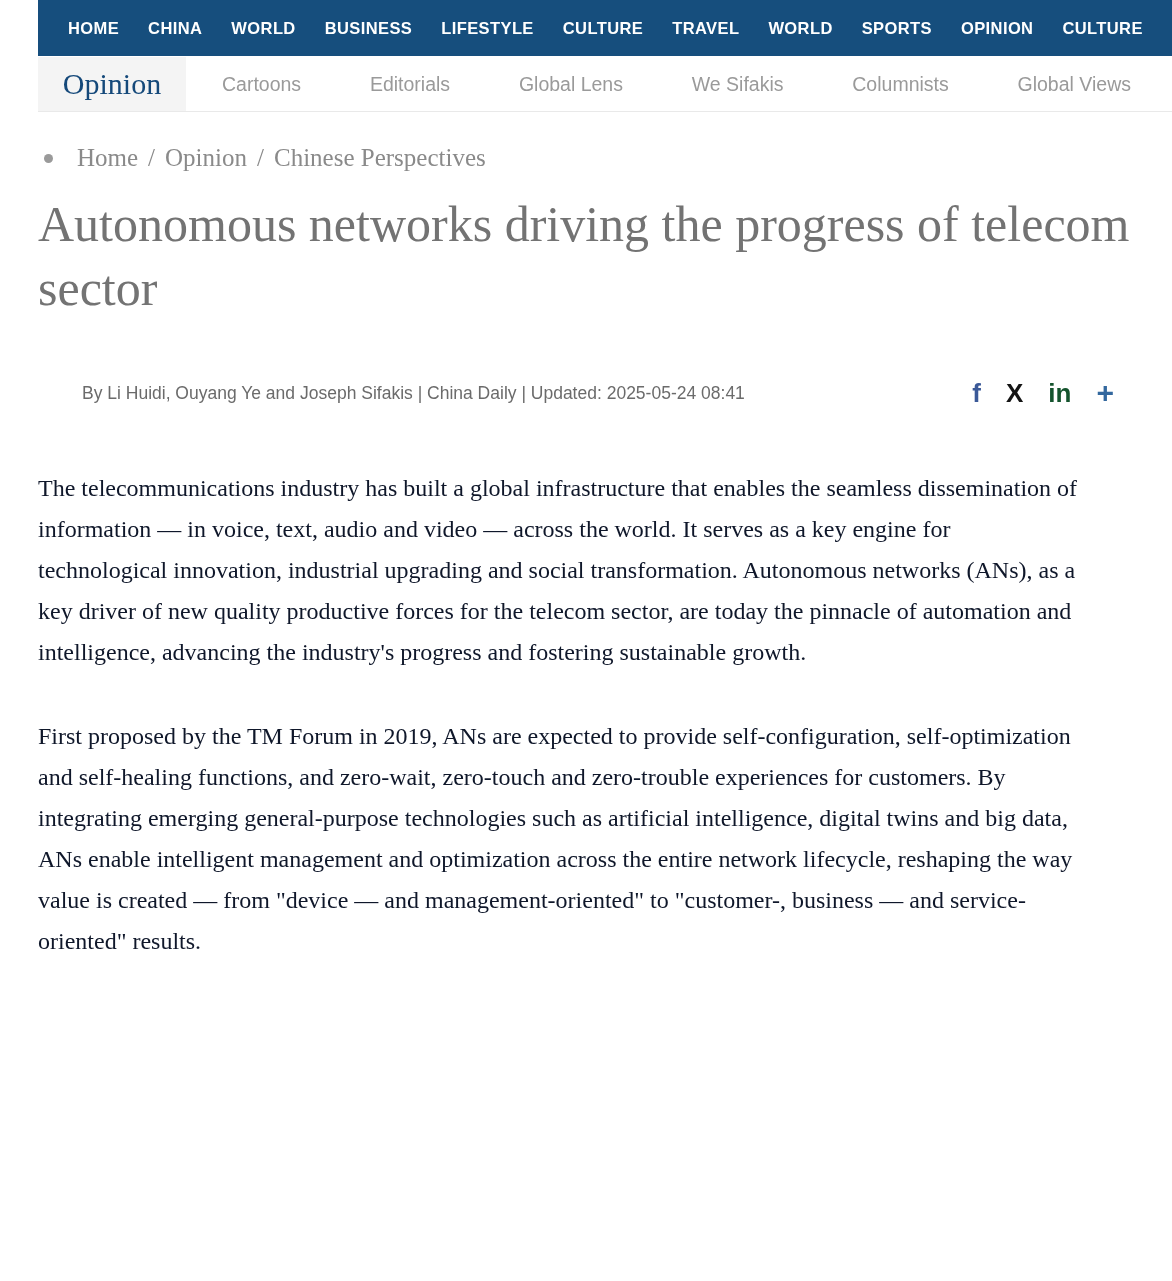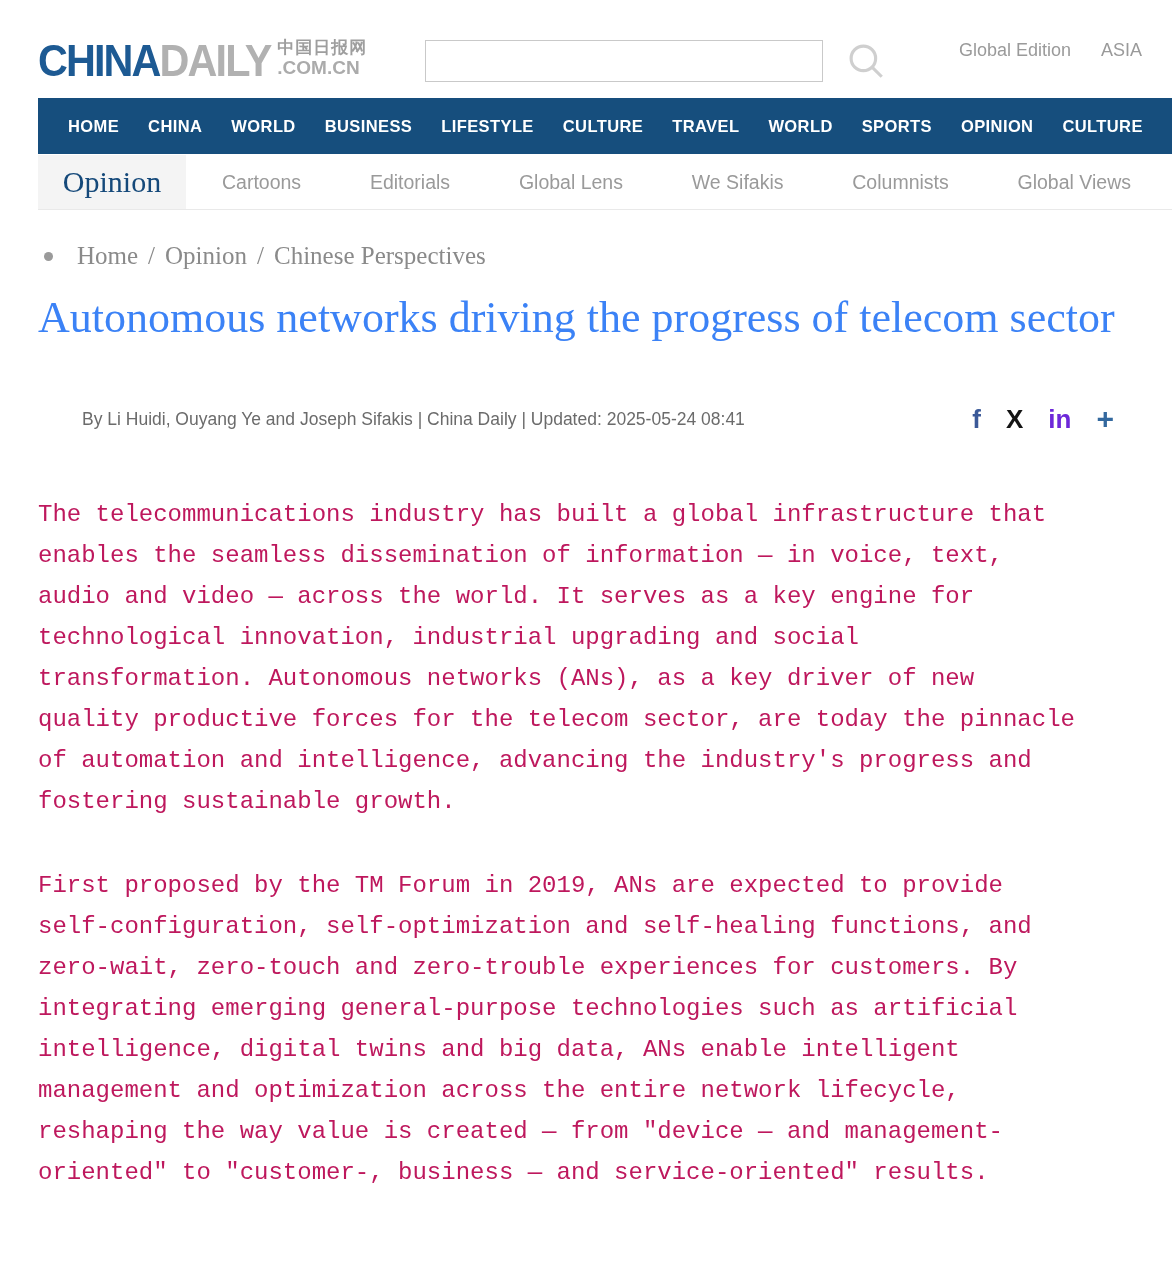--- a/index.html
+++ b/index.html
@@ -77,71 +77,48 @@
   .crumb-bullet {
     width:9px; height:9px; border-radius:50%; background:#9a9a9a; margin-right:24px;
   }
   .breadcrumb a { color:#8a8a8a; text-decoration:none; cursor:pointer; }
   .crumb-sep { margin:0 10px; }
 
   
   .article-title {
     margin:20px 38px 0 38px; max-width:1100px;
     font-family:"Liberation Serif", serif; font-weight:400;
-    font-size:44px; line-height:1.28; color:#3b82f6;
+    font-size:50px; line-height:1.28; color:#737373;
   }
   .byline-row {
     margin:58px 38px 0 38px; width:1096px;
     display:flex; justify-content:space-between; align-items:center;
   }
   .byline { color:#6b6b6b; font-size:17.5px;margin-left:44px; }
   .share-icons { display:flex; gap:25px; align-items:center; margin-right:20px; }
   .share-icons span {
     font-weight:800; font-size:26px; line-height:1; cursor:pointer;
     font-family:"Liberation Sans", sans-serif;
   }
   .icon-facebook { color:#3b5998; }
   .icon-x { color:#141414; }
-  .icon-linkedin { color:#6d28d9; }
+  .icon-linkedin { color:#14532d; }
   .icon-plus { color:#33689e; font-size:30px !important; }
 
   .article-body {
     margin:60px 38px 0 38px; max-width:1040px;
-    font-family:Liberation Mono, monospace; font-size:24px; line-height:41px; color:#be185d;
+    font-family:Liberation Serif, serif; font-size:24px; line-height:41px; color:#0f172a;
   }
   .article-body p { margin-bottom:43px; }
 </style>
 </head>
 <body>
 
 <div class="page">
 
-  <header class="site-header">
-    <div class="logo">
-      <div class="logo-main">
-        <span class="logo-china">CHINA</span><span class="logo-daily">DAILY</span>
-      </div>
-      <div class="logo-suffix">
-        <span class="logo-cn">中国日报网</span>
-        <span class="logo-domain">.COM.CN</span>
-      </div>
-    </div>
-
-    <input class="search-input" type="text" value="" style="">
-
-    <svg class="search-icon" width="42" height="42" viewBox="0 0 24 24">
-      <circle cx="10.5" cy="10.5" r="7" fill="none" stroke="#cfcfcf" stroke-width="1.8"></circle>
-      <line x1="15.6" y1="15.6" x2="21" y2="21" stroke="#cfcfcf" stroke-width="1.8"></line>
-    </svg>
-
-    <div class="edition-links">
-      <a>Global Edition</a>
-      <a>ASIA</a>
-    </div>
-  </header>
 
   <nav class="main-nav">
     <a>HOME</a>
     <a>CHINA</a>
     <a>WORLD</a>
     <a>BUSINESS</a>
     <a>LIFESTYLE</a>
     <a>CULTURE</a>
     <a>TRAVEL</a>
     <a>WORLD</a>

